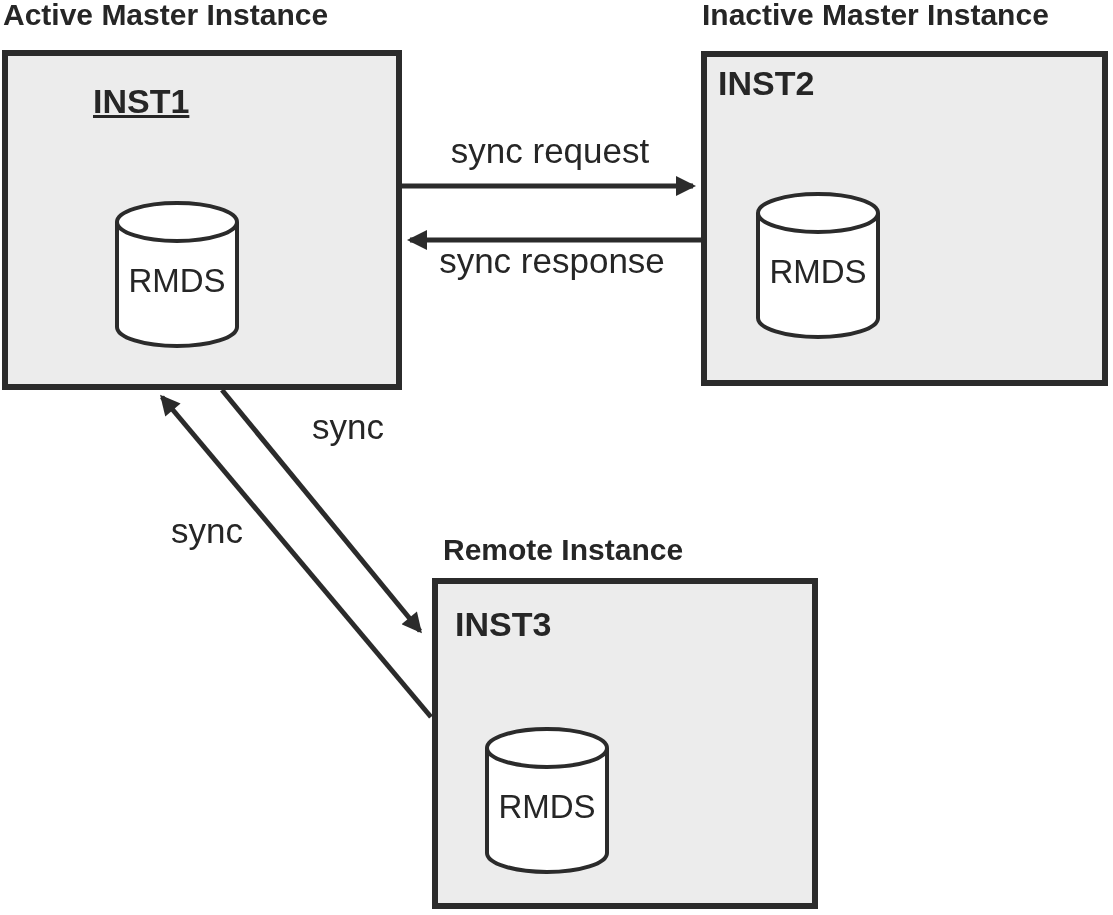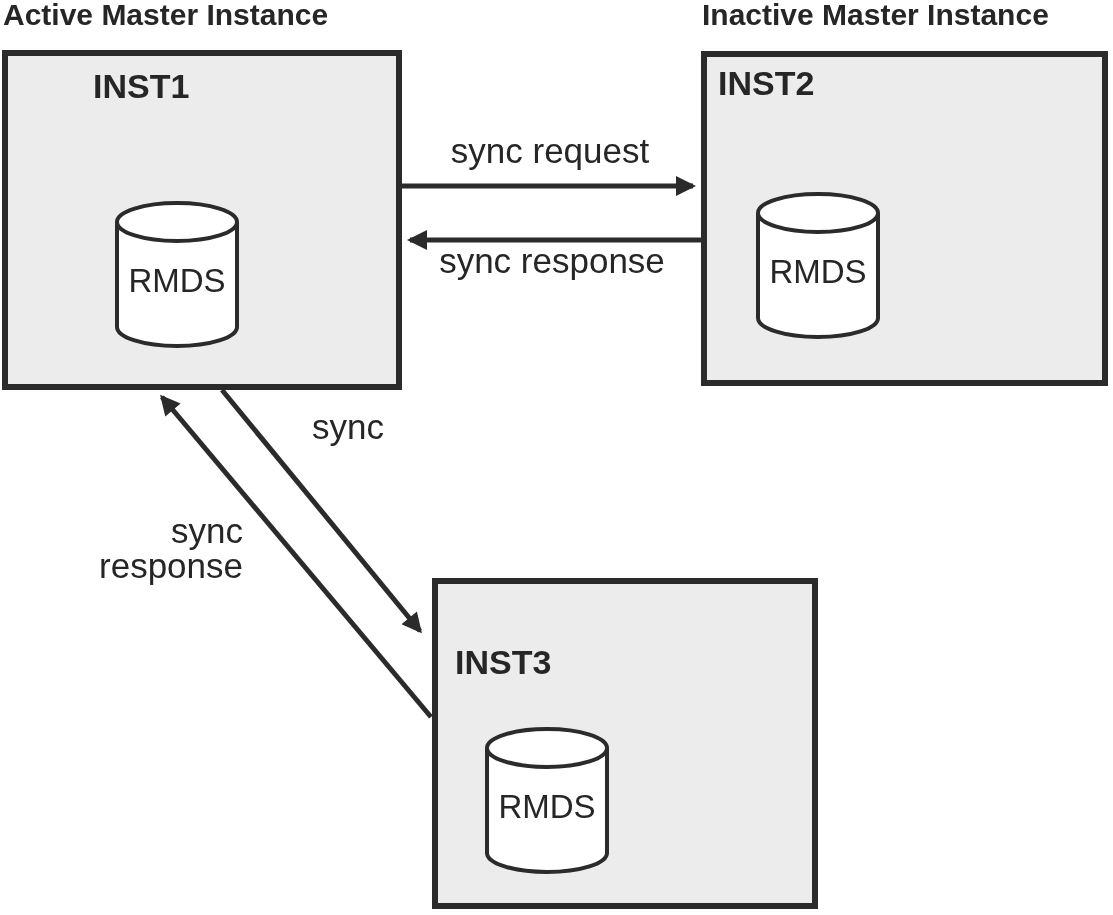--- a/index.html
+++ b/index.html
@@ -63,41 +63,42 @@
   .arrow-label.left   { text-align: left; }
   .arrow-label.right  { text-align: right; }
 </style>
 </head>
 <body>
 
 <div id="stage">
 
   <div class="box-title" style="left:3px; top:-2px;">Active Master Instance</div>
   <div class="box-title" style="left:702px; top:-2px;">Inactive Master Instance</div>
+  <div class="box-title" style="left:443px; top:533px;">Remote Instance</div>
 
   <div class="instance-box" style="left:2px; top:50px; width:400px; height:340px;">
-    <div class="inst-name" style="left:85px; top:13px;">INST1</div>
+    <div class="inst-name" style="left:85px; top:28px;text-decoration:underline;">INST1</div>
     <svg class="cylinder" style="left:106px; top:144px;" width="126" height="150" viewBox="0 0 126 150">
       <path d="M 3 22 V 127 A 60 19 0 0 0 123 127 V 22" fill="#ffffff" stroke="#2b2b2b" stroke-width="4"></path>
       <ellipse cx="63" cy="22" rx="60" ry="19" fill="#ffffff" stroke="#2b2b2b" stroke-width="4"></ellipse>
       <text x="63" y="92" text-anchor="middle">RMDS</text>
     </svg>
   </div>
 
   <div class="instance-box" style="left:701px; top:51px; width:407px; height:335px;">
     <div class="inst-name" style="left:11px; top:9px;text-align:center;">INST2</div>
     <svg class="cylinder" style="left:48px; top:134px;" width="126" height="150" viewBox="0 0 126 150">
       <path d="M 3 22 V 127 A 60 19 0 0 0 123 127 V 22" fill="#ffffff" stroke="#2b2b2b" stroke-width="4"></path>
       <ellipse cx="63" cy="22" rx="60" ry="19" fill="#ffffff" stroke="#2b2b2b" stroke-width="4"></ellipse>
       <text x="63" y="92" text-anchor="middle">RMDS</text>
     </svg>
   </div>
 
   <div class="instance-box" style="left:432px; top:578px; width:386px; height:331px;">
-    <div class="inst-name" style="left:17px; top:23px;margin-top:38px;">INST3</div>
+    <div class="inst-name" style="left:17px; top:23px;">INST3</div>
     <svg class="cylinder" style="left:46px; top:142px;" width="126" height="150" viewBox="0 0 126 150">
       <path d="M 3 22 V 127 A 60 19 0 0 0 123 127 V 22" fill="#ffffff" stroke="#2b2b2b" stroke-width="4"></path>
       <ellipse cx="63" cy="22" rx="60" ry="19" fill="#ffffff" stroke="#2b2b2b" stroke-width="4"></ellipse>
       <text x="63" y="92" text-anchor="middle">RMDS</text>
     </svg>
   </div>
 
   <svg id="arrow-layer" width="1113" height="915" viewBox="0 0 1113 915">
     <defs>
       <marker id="ah" viewBox="0 0 10 10" refX="8.5" refY="5" markerWidth="4.4" markerHeight="4" orient="auto">
@@ -113,16 +114,15 @@
   <div class="arrow-label center" style="left:402px; top:133px; width:296px;">sync request</div>
 
   <div class="arrow-label center" style="left:402px; top:243px; width:300px;">sync response</div>
 
   <div class="arrow-label left" style="left:312px; top:409px;">
     <div>sync</div>
   </div>
 
   <div class="arrow-label right" style="right:870px; top:513px;">
     <div>sync</div>
-    <div>response</div>
   </div>
 
 </div>
 
 </body></html>

